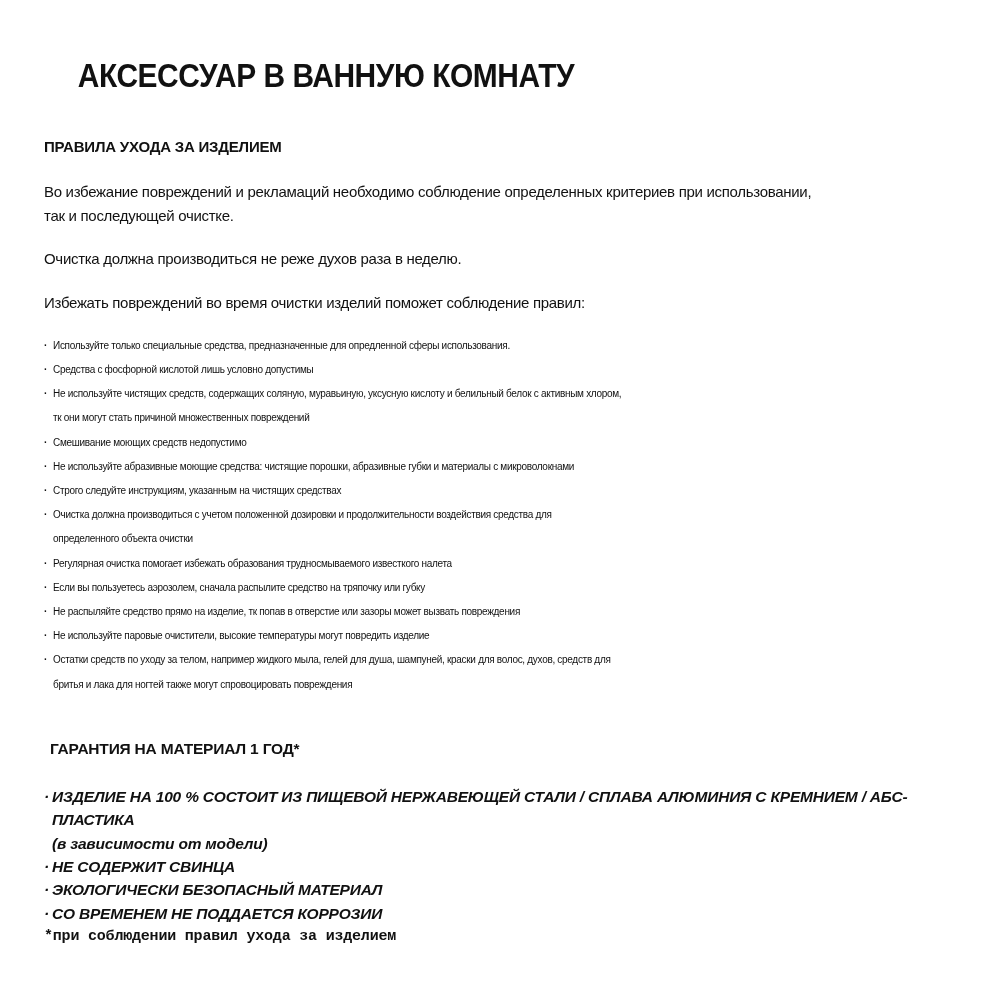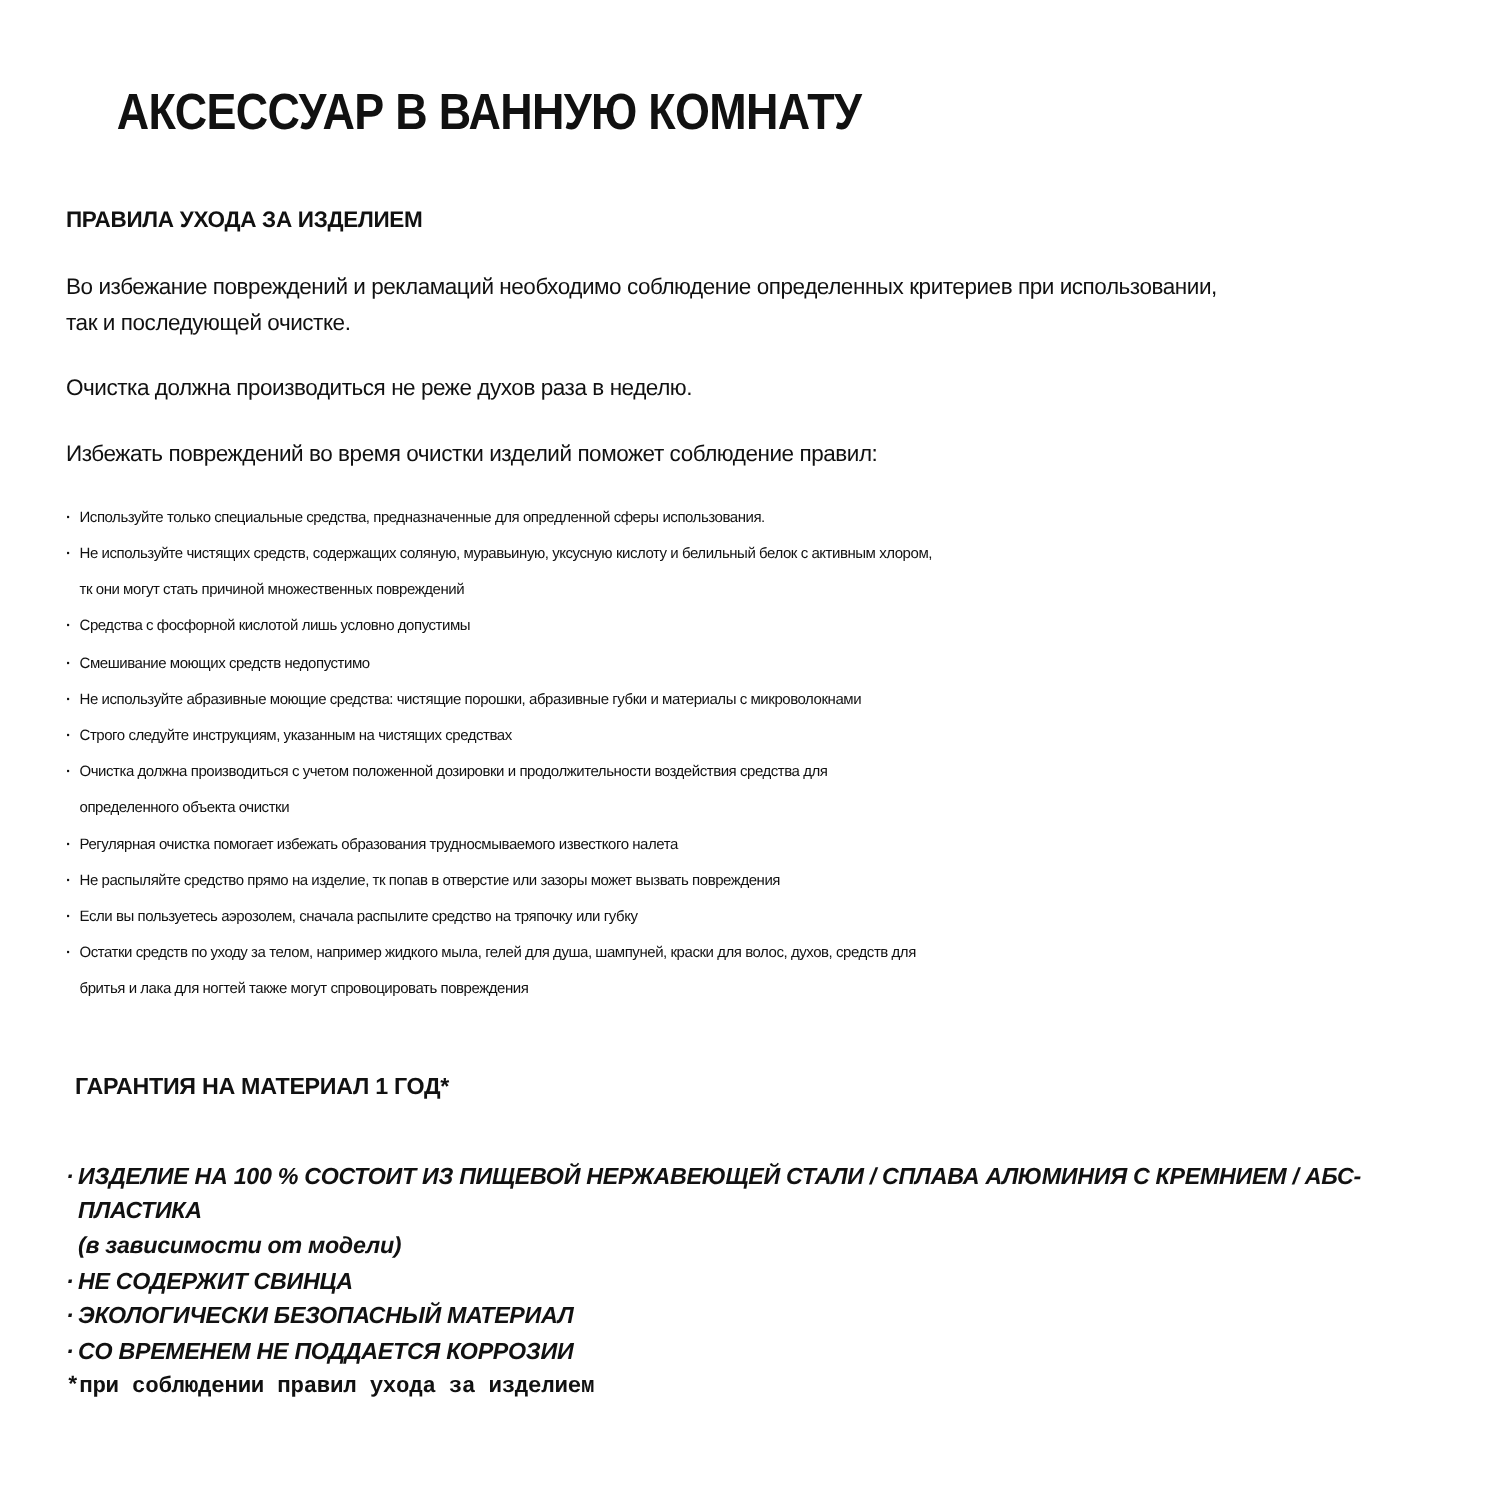--- a/index.html
+++ b/index.html
@@ -62,21 +62,21 @@
     white-space: pre-line;
   }
   ul.rules-list li::before {
     content: "\00B7";
     position: absolute;
     left: 0;
     top: 0;
     font-weight: 800;
   }
   h2.warranty-heading {
-    margin: 42px 0 39px 0;
+    margin: 42px 0 27px 0;
     padding-left: 6px;
     font-size: 15.5px;
     font-weight: 700;
     line-height: 19px;
     letter-spacing: -0.2px;
   }
   ul.warranty-list {
     list-style: none;
     margin: 0;
     padding: 0;
@@ -116,31 +116,32 @@
 
   <h2 class="section-heading">ПРАВИЛА УХОДА ЗА ИЗДЕЛИЕМ</h2>
 
   <p class="para">Во избежание повреждений и рекламаций необходимо соблюдение определенных критериев при использовании,
 так и последующей очистке.</p>
   <p class="para">Очистка должна производиться не реже духов раза в неделю.</p>
   <p class="para">Избежать повреждений во время очистки изделий поможет соблюдение правил:</p>
 
   <ul class="rules-list">
     <li>Используйте только специальные средства, предназначенные для опредленной сферы использования.</li>
+    <li>Средства с фосфорной кислотой лишь условно допустимы</li>
     <li>Не используйте чистящих средств, содержащих соляную, муравьиную, уксусную кислоту и белильный белок с активным хлором,
 тк они могут стать причиной множественных повреждений</li>
-    <li>Средства с фосфорной кислотой лишь условно допустимы</li>
     <li>Смешивание моющих средств недопустимо</li>
     <li>Не используйте абразивные моющие средства: чистящие порошки, абразивные губки и материалы с микроволокнами</li>
     <li>Строго следуйте инструкциям, указанным на чистящих средствах</li>
     <li>Очистка должна производиться с учетом положенной дозировки и продолжительности воздействия средства для
 определенного объекта очистки</li>
     <li>Регулярная очистка помогает избежать образования трудносмываемого известкого налета</li>
+    <li>Если вы пользуетесь аэрозолем, сначала распылите средство на тряпочку или губку</li>
     <li>Не распыляйте средство прямо на изделие, тк попав в отверстие или зазоры может вызвать повреждения</li>
-    <li>Если вы пользуетесь аэрозолем, сначала распылите средство на тряпочку или губку</li>
+    <li>Не используйте паровые очистители, высокие температуры могут повредить изделие</li>
     <li>Остатки средств по уходу за телом, например жидкого мыла, гелей для душа, шампуней, краски для волос, духов, средств для
 бритья и лака для ногтей также могут спровоцировать повреждения</li>
   </ul>
 
   <h2 class="warranty-heading">ГАРАНТИЯ НА МАТЕРИАЛ 1 ГОД*</h2>
 
   <ul class="warranty-list">
     <li>ИЗДЕЛИЕ НА 100 % СОСТОИТ ИЗ ПИЩЕВОЙ НЕРЖАВЕЮЩЕЙ СТАЛИ / СПЛАВА АЛЮМИНИЯ С КРЕМНИЕМ / АБС-ПЛАСТИКА
 (в зависимости от модели)</li>
     <li>НЕ СОДЕРЖИТ СВИНЦА</li>

